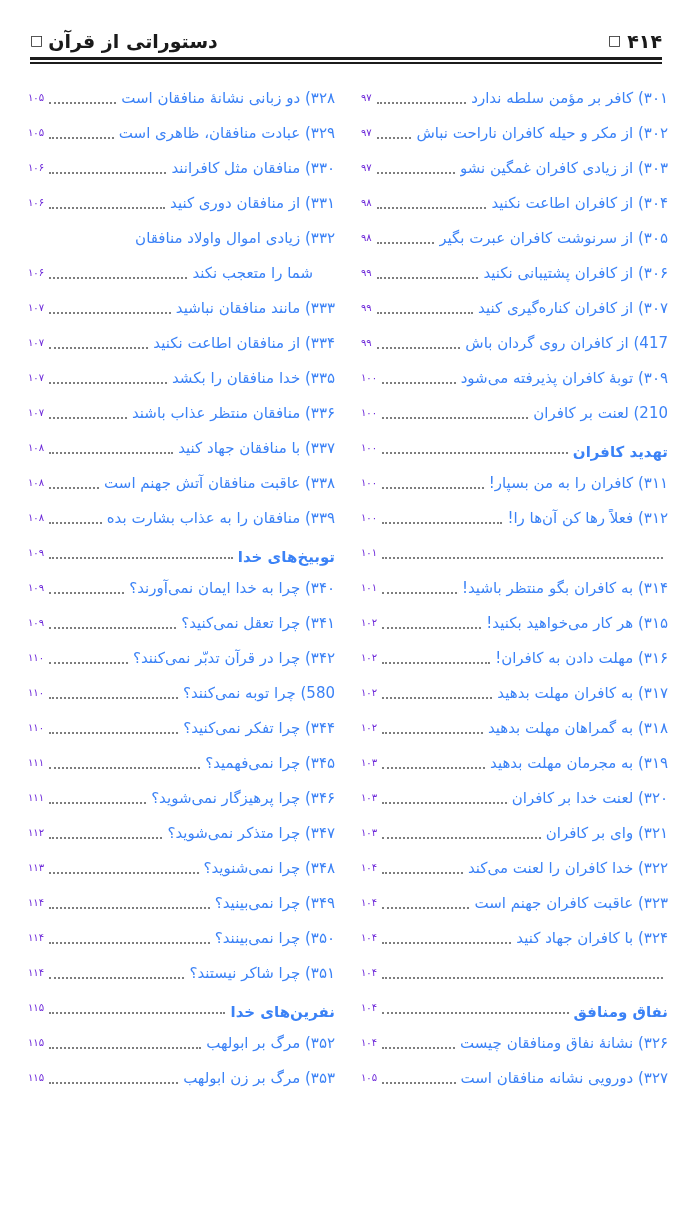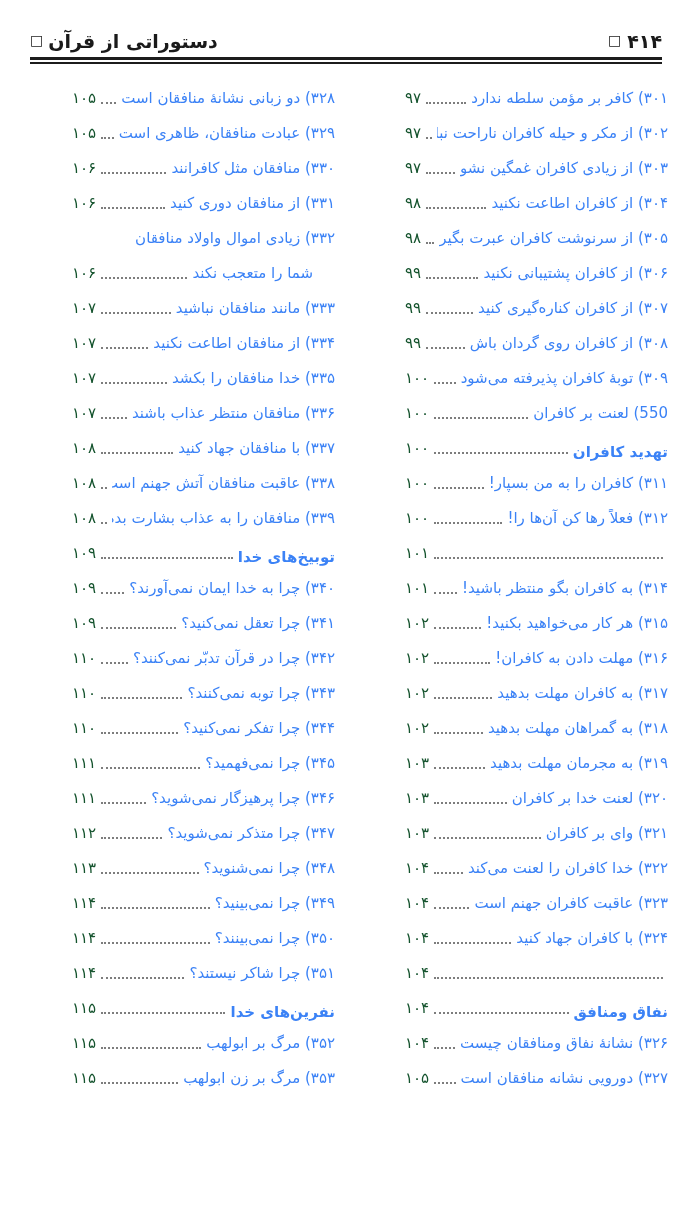--- a/index.html
+++ b/index.html
@@ -66,24 +66,23 @@
   .leader {
     flex: 1 1 auto;
     min-width: 6px;
     height: 0;
     border-bottom: 2px dotted #7d7d7d;
     margin: 11px 5px 0 5px;
     align-self: center;
   }
   .pg {
     flex: 0 0 auto;
-    font-size: 15px;
-    color: #14532d;
+    font-size: 10px;
+    color: #6d28d9;
     letter-spacing: 1px;
-    margin-left: 44px;
   }
 </style>
 </head>
 <body>
 
 <div class="page">
 
   <div class="running-head">
     <div class="title-block">
       <span class="sq">□</span>
@@ -128,31 +127,31 @@
           <span class="label">۳۰۶) از کافران پشتیبانی نکنید</span>
           <span class="leader"></span>
           <span class="pg">۹۹</span>
         </div>
         <div class="row">
           <span class="label">۳۰۷) از کافران کناره‌گیری کنید</span>
           <span class="leader"></span>
           <span class="pg">۹۹</span>
         </div>
         <div class="row">
-          <span class="label">۳۰۸) از کافران روی گردان باش</span>
+          <span class="label">417) از کافران روی گردان باش</span>
           <span class="leader"></span>
           <span class="pg">۹۹</span>
         </div>
         <div class="row">
           <span class="label">۳۰۹) توبهٔ کافران پذیرفته می‌شود</span>
           <span class="leader"></span>
           <span class="pg">۱۰۰</span>
         </div>
         <div class="row">
-          <span class="label">550) لعنت بر کافران</span>
+          <span class="label">210) لعنت بر کافران</span>
           <span class="leader"></span>
           <span class="pg">۱۰۰</span>
         </div>
         <div class="row section">
           <span class="label">تهدید کافران</span>
           <span class="leader"></span>
           <span class="pg">۱۰۰</span>
         </div>
         <div class="row">
           <span class="label">۳۱۱) کافران را به من بسپار!</span>
@@ -321,21 +320,21 @@
           <span class="label">۳۴۱) چرا تعقل نمی‌کنید؟</span>
           <span class="leader"></span>
           <span class="pg">۱۰۹</span>
         </div>
         <div class="row">
           <span class="label">۳۴۲) چرا در قرآن تدبّر نمی‌کنند؟</span>
           <span class="leader"></span>
           <span class="pg">۱۱۰</span>
         </div>
         <div class="row">
-          <span class="label">۳۴۳) چرا توبه نمی‌کنند؟</span>
+          <span class="label">580) چرا توبه نمی‌کنند؟</span>
           <span class="leader"></span>
           <span class="pg">۱۱۰</span>
         </div>
         <div class="row">
           <span class="label">۳۴۴) چرا تفکر نمی‌کنید؟</span>
           <span class="leader"></span>
           <span class="pg">۱۱۰</span>
         </div>
         <div class="row">
           <span class="label">۳۴۵) چرا نمی‌فهمید؟</span>

